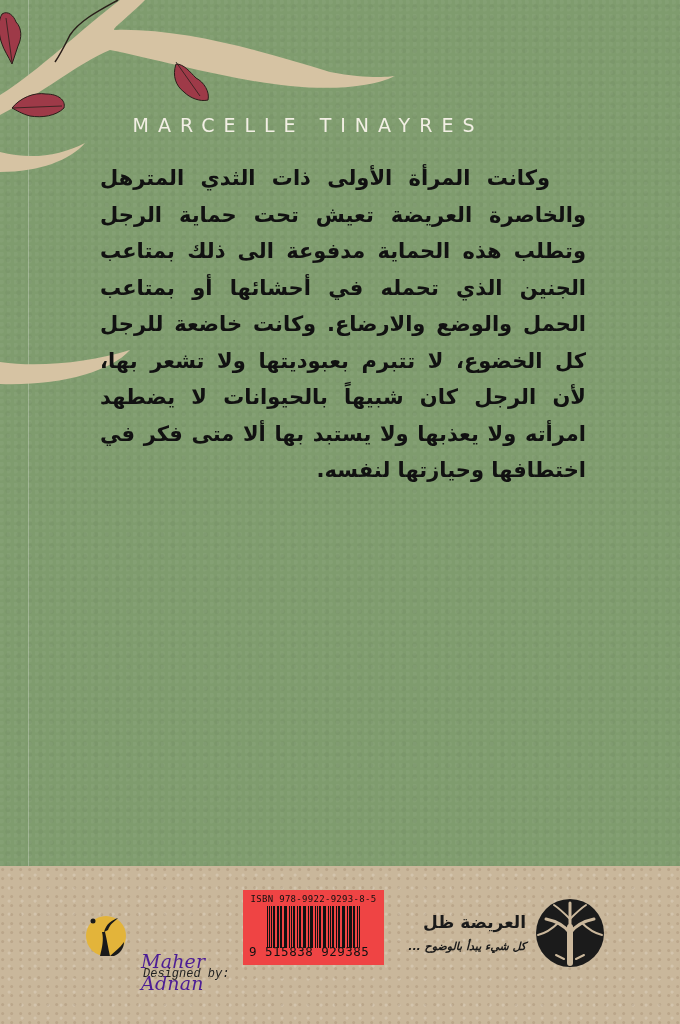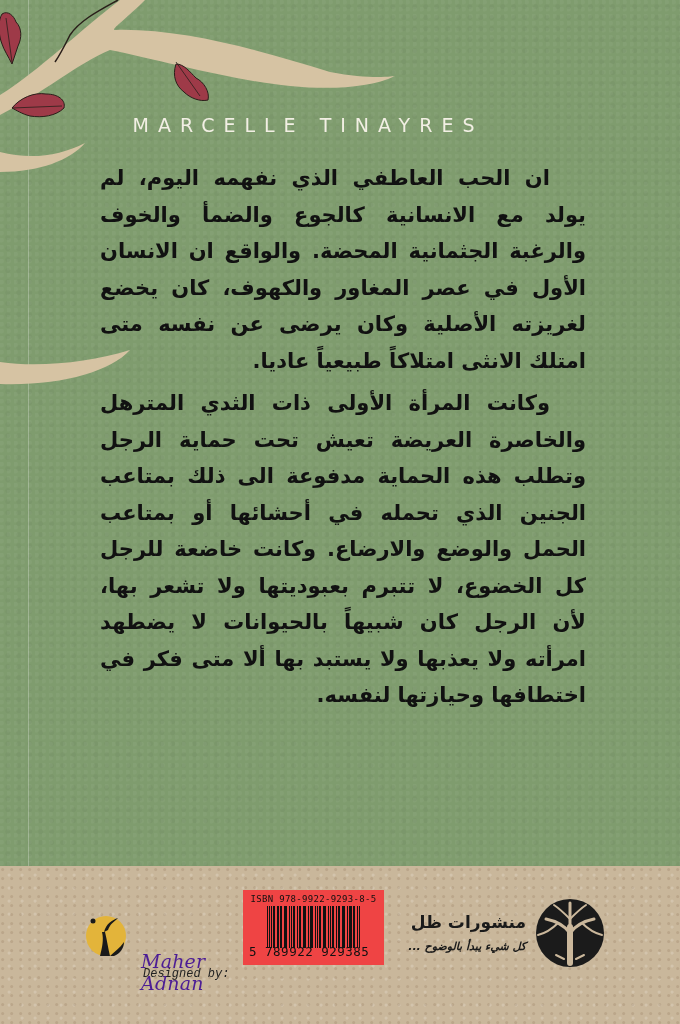--- a/index.html
+++ b/index.html
@@ -109,21 +109,20 @@
   <g stroke="#2a1f1a" stroke-width="0.8" fill="none">
     <path d="M176 62 L200 96"></path>
     <path d="M12 108 L62 106"></path>
     <path d="M6 18 L12 62"></path>
   </g>
 </svg>
 
 <div class="author-name">MARCELLE TINAYRES</div>
 
 <div class="blurb">
-  <p>ان الحب العاطفي الذي نفهمه اليوم، لم يولد مع الانسانية كالجوع والضمأ والخوف والرغبة الجثمانية المحضة. والواقع ان الانسان الأول في عصر المغاور والكهوف، كان يخضع لغريزته الأصلية وكان يرضى عن نفسه متى امتلك الانثى امتلاكاً طبيعياً عاديا.</p>
   <p>وكانت المرأة الأولى ذات الثدي المترهل والخاصرة العريضة تعيش تحت حماية الرجل وتطلب هذه الحماية مدفوعة الى ذلك بمتاعب الجنين الذي تحمله في أحشائها أو بمتاعب الحمل والوضع والارضاع. وكانت خاضعة للرجل كل الخضوع، لا تتبرم بعبوديتها ولا تشعر بها، لأن الرجل كان شبيهاً بالحيوانات لا يضطهد امرأته ولا يعذبها ولا يستبد بها ألا متى فكر في اختطافها وحيازتها لنفسه.</p>
 </div>
 
 <div class="designer">
   <svg class="designer-logo" viewBox="0 0 46 46">
     <circle cx="22" cy="24" r="20" fill="#e3b43a"></circle>
     <circle cx="9" cy="9" r="2.5" fill="#1a1a1a"></circle>
     <path d="M16 44 C18 36 20 28 18 20 L21 20 C23 28 24 36 26 44 Z" fill="#1a1a1a"></path>
     <path d="M20 20 C22 12 28 8 34 6 C30 10 26 12 24 18 Z" fill="#1a1a1a"></path>
     <path d="M26 44 C30 40 36 36 40 30 C40 36 36 42 30 44 Z" fill="#1a1a1a"></path>
@@ -159,25 +158,25 @@
       <span style="width: 2px; margin-right: 2px;"></span>
       <span style="width: 1px; margin-right: 1px;"></span>
       <span style="width: 2px; margin-right: 2px;"></span>
       <span style="width: 3px; margin-right: 2px;"></span>
       <span style="width: 1px; margin-right: 1px;"></span>
       <span style="width: 3px; margin-right: 1px;"></span>
       <span style="width: 2px; margin-right: 2px;"></span>
       <span style="width: 1px; margin-right: 1px;"></span>
       <span style="width: 1px; margin-right: 1px;"></span>
     </div>
-  <div class="isbn-digits">5 789922 929385</div>
+  <div class="isbn-digits">9 515838 929385</div>
 </div>
 
 <div class="publisher">
-  <div class="publisher-name">منشورات ظل</div>
+  <div class="publisher-name">العريضة ظل</div>
   <div class="publisher-slogan">كل شيء يبدأ بالوضوح ...</div>
   <svg class="publisher-logo" viewBox="0 0 72 72">
     <circle cx="36" cy="36" r="34" fill="#1b1b1b"></circle>
     <g stroke="#cbb89c" stroke-linecap="round" fill="none">
       <path d="M36 66 L36 30" stroke-width="6"></path>
       <path d="M36 36 C30 28 22 24 12 22" stroke-width="3"></path>
       <path d="M36 36 C42 28 50 24 60 22" stroke-width="3"></path>
       <path d="M36 30 L36 6" stroke-width="3"></path>
       <path d="M36 22 C30 16 26 12 20 8" stroke-width="2"></path>
       <path d="M36 22 C42 16 46 12 52 8" stroke-width="2"></path>

